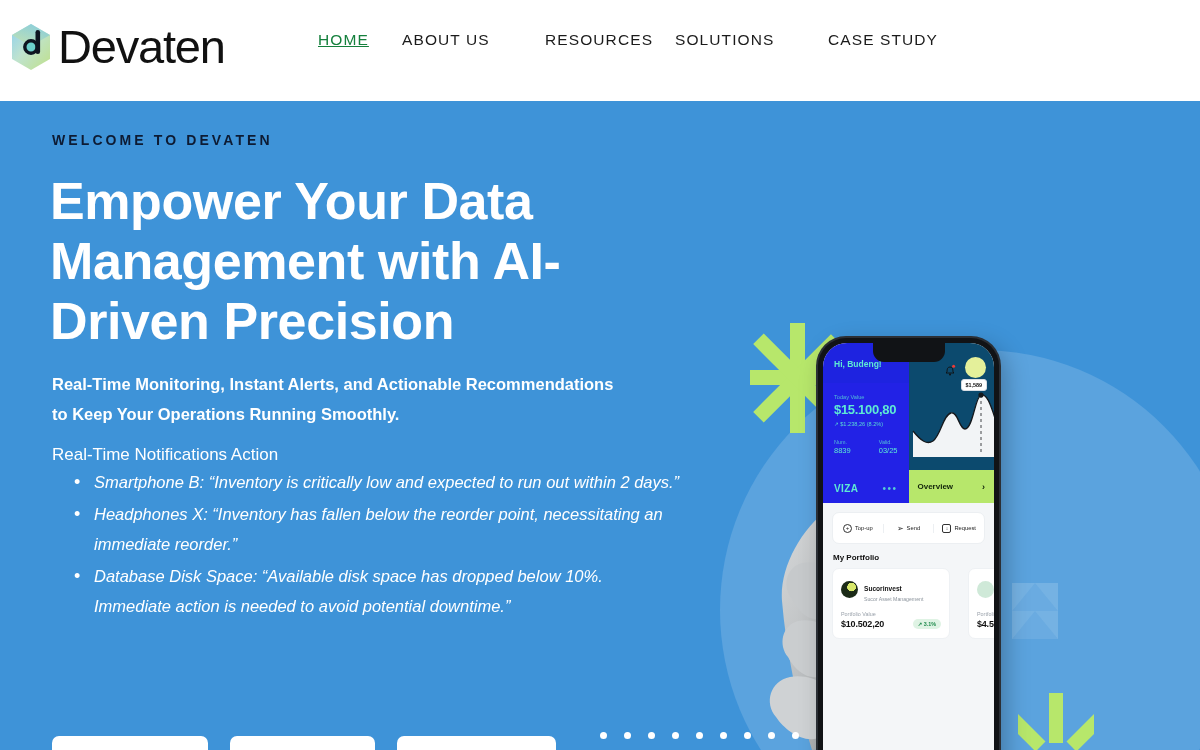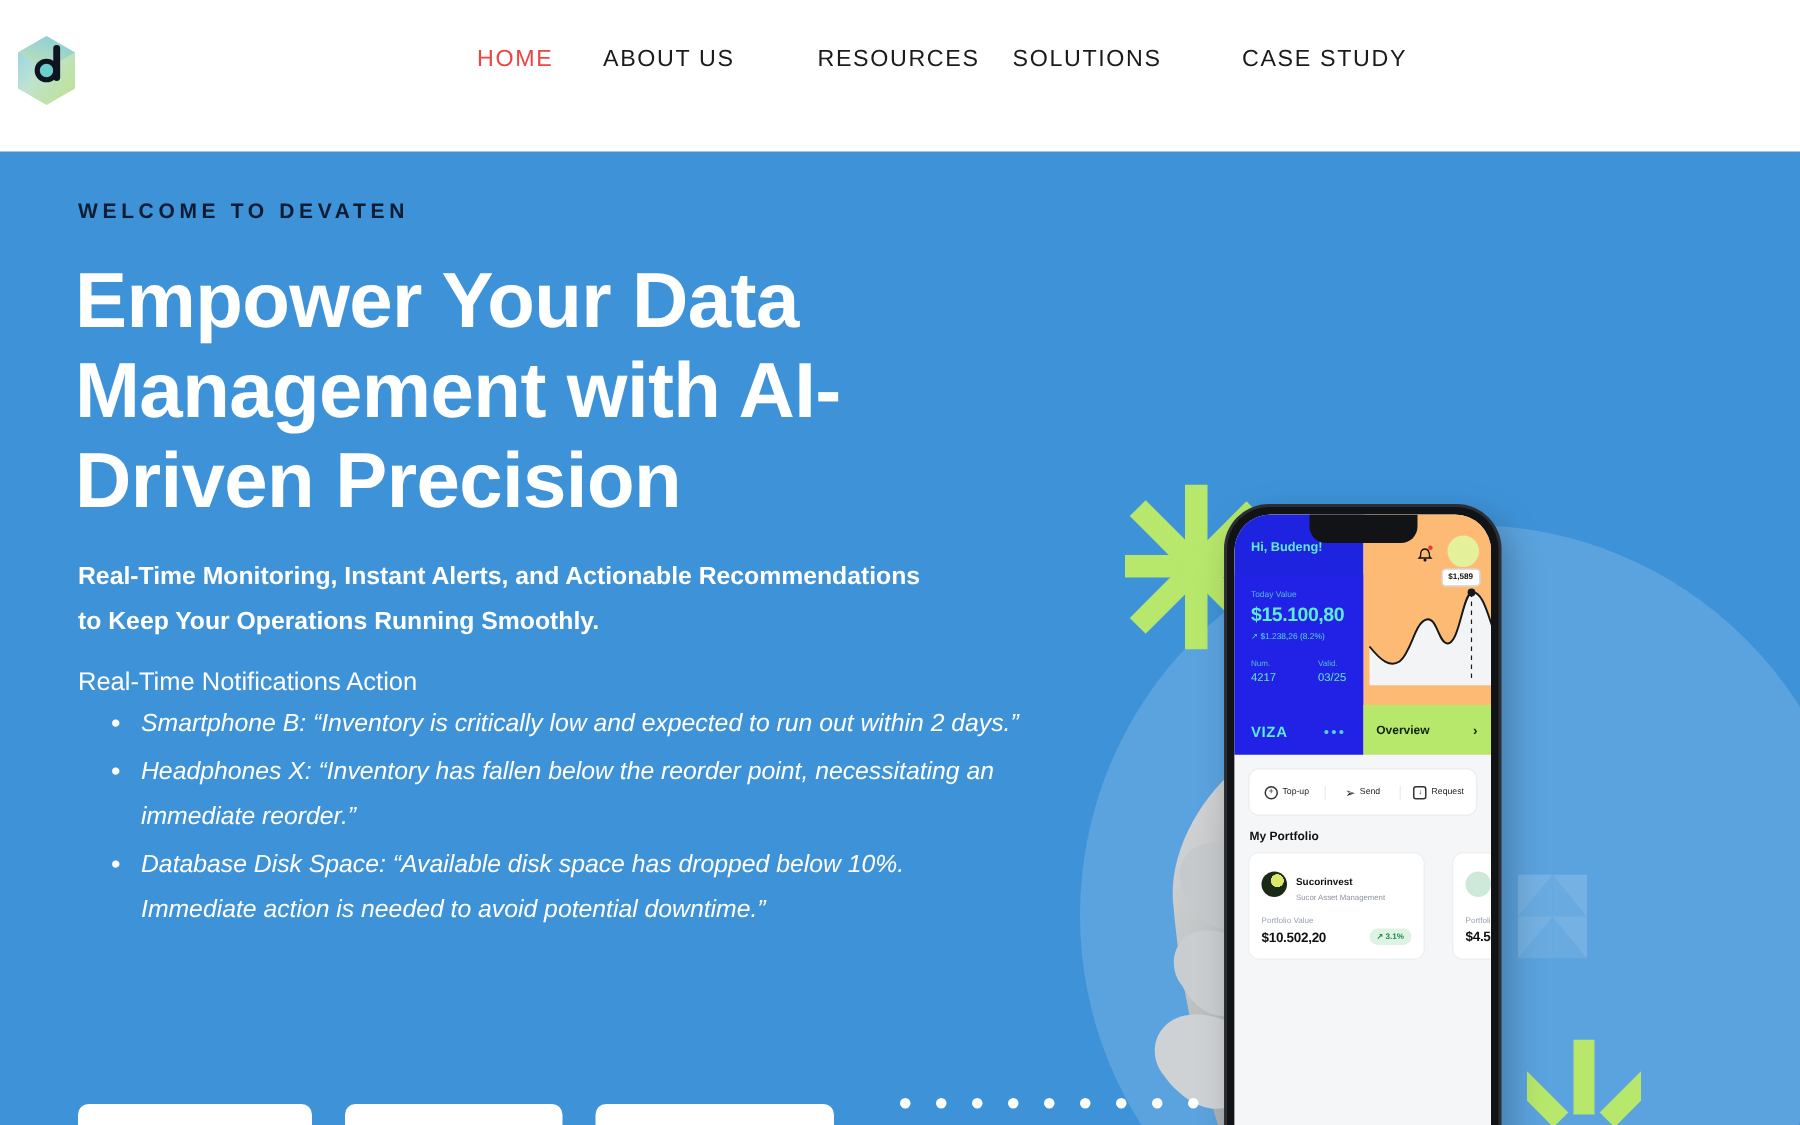--- a/index.html
+++ b/index.html
@@ -27,21 +27,21 @@
   }
 
   .nav{
     position:absolute; left:318px; top:31px;
     display:flex; align-items:flex-start;
   }
   .nav-item{
     font-size:15.5px; letter-spacing:1.1px; font-weight:400;
     color:#1b1b1b; white-space:nowrap; cursor:pointer; text-transform:uppercase;
   }
-  .nav-item.active{ color:#ef4444; }
+  .nav-item.active{ color:#15803d;text-decoration:underline; }
   .n-home{ position:absolute; left:0; top:0; }
   .n-about{ position:absolute; left:84px; top:0; }
   .n-res{ position:absolute; left:227px; top:0; }
   .n-sol{ position:absolute; left:357px; top:0; }
   .n-case{ position:absolute; left:510px; top:0; }
 
   .join-btn{
     position:absolute; left:322px; top:61px;
     width:185px; height:23px; border-radius:12px;
     background:linear-gradient(95deg,#8b3ce8 0%, #9b4ff0 22%, #7b7ff0 55%, #4ab8e8 100%);
@@ -170,21 +170,21 @@
   .nv-row{ display:flex; justify-content:space-between; margin-top:12px; }
   .nv-row .cell .lbl{ font-size:5.4px; }
   .nv-row .cell .num{ font-size:7.5px; font-weight:500; margin-top:1px; }
   .viza-row{
     position:absolute; left:11px; right:11px; bottom:9px;
     display:flex; justify-content:space-between; align-items:center;
   }
   .viza{ font-size:10px; font-weight:700; letter-spacing:.4px; }
   .dotsx{ font-size:10px; letter-spacing:1.5px; opacity:.85; }
 
-  .scr-right{ width:50%; background:#fdba74; position:relative; }
+  .scr-right{ width:50%; background:#0c4a6e; position:relative; }
   .bell{ position:absolute; right:38px; top:19px; }
   .avatar-c{
     position:absolute; right:8px; top:14px; width:21px; height:21px;
     border-radius:50%; background:#e4f09a;
   }
   .spark{ position:absolute; left:2px; top:42px; width:88px; height:72px; }
   .tag{
     position:absolute; right:7px; top:36px;
     background:#fff; border:1px solid #d9dde3; border-radius:3px;
     font-size:5.4px; padding:2px 4px; color:#111; font-weight:600;
@@ -256,20 +256,21 @@
             <stop offset="100%" stop-color="#cfe6a0"></stop>
           </linearGradient>
         </defs>
         <polygon points="23,3 42,14 42,38 23,49 4,38 4,14" fill="url(#hexg)"></polygon>
         <polygon points="23,3 42,14 23,25 4,14" fill="url(#hexg2)" opacity=".75"></polygon>
         <circle cx="23" cy="26" r="7.5" fill="#6ccfcb"></circle>
         <rect x="27.5" y="9" width="4.6" height="24" rx="2.3" fill="#0e1420"></rect>
         <circle cx="23" cy="26" r="6.2" fill="none" stroke="#0e1420" stroke-width="3.4"></circle>
       </svg>
     </span>
+    <span class="logo-text">Devaten</span>
   </div>
 
   <nav class="nav">
     <span class="nav-item active n-home">HOME</span>
     <span class="nav-item n-about">ABOUT US</span>
     <span class="nav-item n-res">RESOURCES</span>
     <span class="nav-item n-sol">SOLUTIONS</span>
     <span class="nav-item n-case">CASE STUDY</span>
   </nav>
 
@@ -354,21 +355,21 @@
 
         <div class="scr-left">
           <div class="hi">Hi, Budeng!</div>
           <div class="blk">
             <div class="lbl">Today Value</div>
             <div class="val">$15.100,80</div>
             <div class="chg">↗ <span>$1.238,26 (8.2%)</span></div>
             <div class="nv-row">
               <div class="cell">
                 <div class="lbl">Num.</div>
-                <div class="num">4217</div>
+                <div class="num">8839</div>
               </div>
               <div class="cell">
                 <div class="lbl">Valid.</div>
                 <div class="num">03/25</div>
               </div>
             </div>
             <div class="viza-row">
               <span class="viza">VIZA</span>
               <span class="dotsx">•••</span>
             </div>

